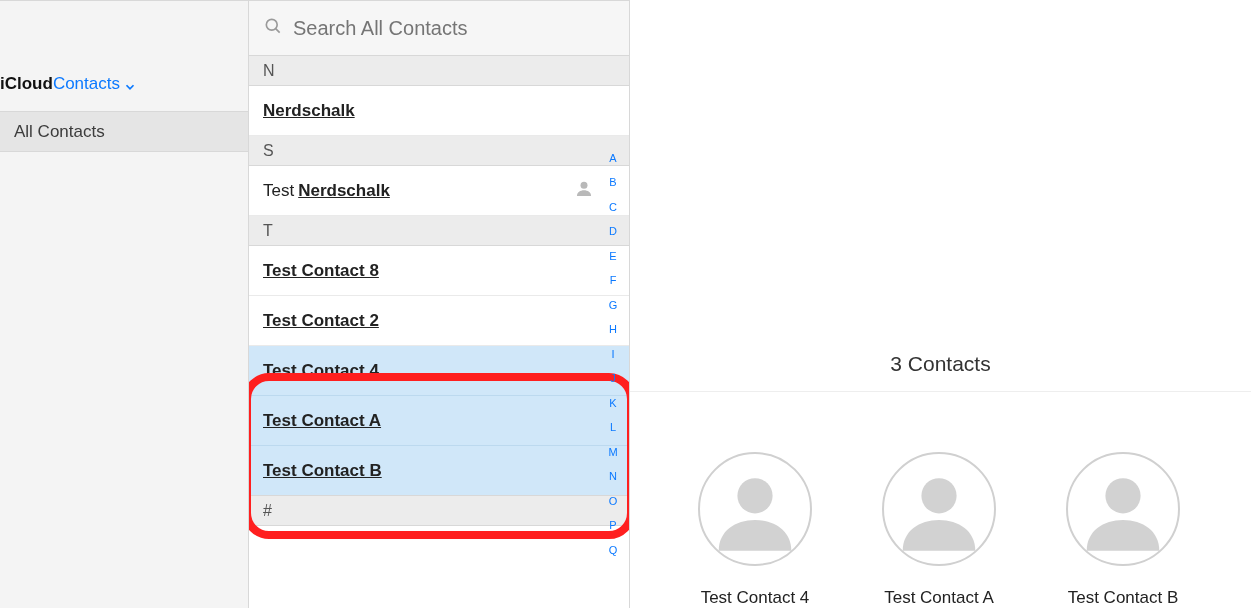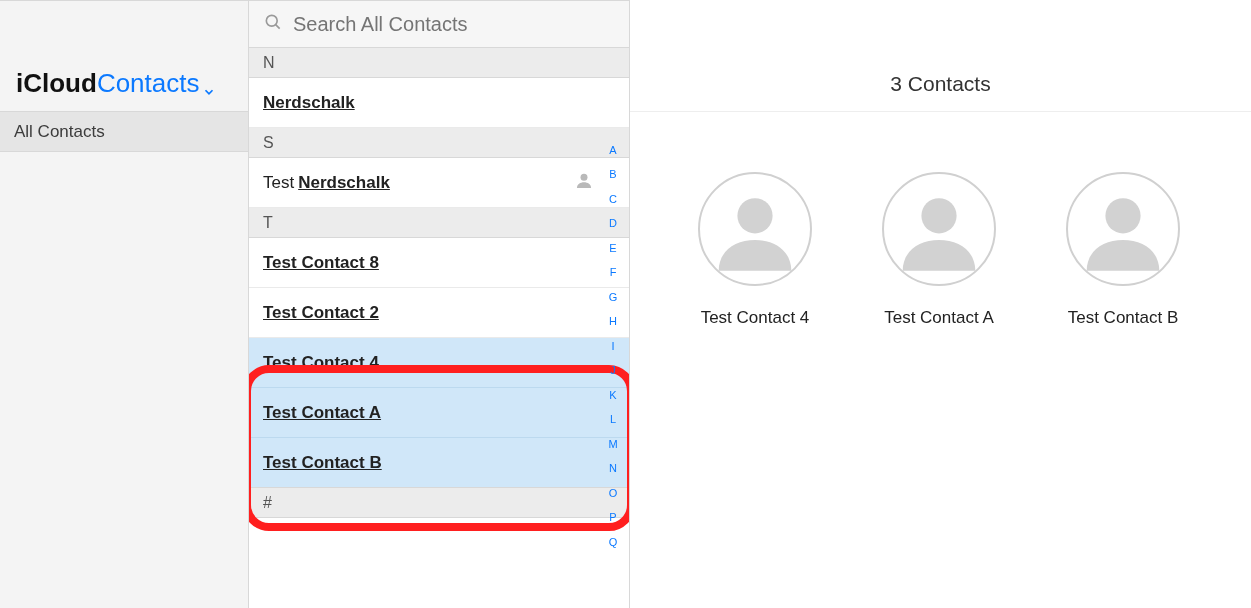--- a/index.html
+++ b/index.html
@@ -4,29 +4,29 @@
 <style>
   * { box-sizing: border-box; margin: 0; padding: 0; font-family: -apple-system, BlinkMacSystemFont, "Segoe UI", Helvetica, Arial, sans-serif; }
   html, body { height: 100%; }
   body { width: 1251px; height: 608px; overflow: hidden; background: #fff; }
 
   .app { display: flex; height: 608px; width: 1251px; }
 
   
   .sidebar { width: 249px; flex: 0 0 249px; border-right: 1px solid #d8d8d8; background: #f4f4f4; display: flex; flex-direction: column; }
   .sidebar-top { height: 56px; border-top: 1px solid #d8d8d8; display: flex; flex-direction: column; justify-content: center; }
-  .sidebar-header { height: 56px; border-bottom: 1px solid #d8d8d8; display: flex; align-items: center; padding: 0 16px; font-size: 26px; }
+  .sidebar-header { height: 56px; border-bottom: 1px solid #d8d8d8; display: flex; align-items: center; padding: 0 0; font-size: 17px; }
   .brand-icloud { font-weight: 600; color: #111; }
   .brand-contacts { font-weight: 400; color: #0b79ff; display: inline-flex; align-items: flex-end; }
   .brand-contacts svg { margin-left: 3px; }
   .group-row { height: 40px; display: flex; align-items: center; padding: 16px 14px; font-size: 17px; color: #3c3c3c; background: #e5e5e5; border-bottom: 1px solid #d8d8d8; }
 
   
   .list-pane { width: 381px; flex: 0 0 381px; border-right: 1px solid #d8d8d8; background: #fff; position: relative; display: flex; flex-direction: column; }
-  .search-row { height: 48px; border-top: 1px solid #d8d8d8; border-bottom: 1px solid #d8d8d8; display: flex; align-items: center; padding: 0 14px; background: #f6f6f6; }
+  .search-row { height: 56px; border-top: 1px solid #d8d8d8; border-bottom: 1px solid #d8d8d8; display: flex; align-items: center; padding: 0 14px; background: #f6f6f6; }
   .search-icon { flex: 0 0 auto; margin-right: 10px; color: #8e8e8e; }
   .search-input { flex: 1 1 auto; border: none; background: transparent; font-size: 20px; color: #333; outline: none; }
 
   .list-body { position: relative; flex: 1 1 auto; overflow: hidden; }
   .section-header { height: 30px; background: #ececec; border-bottom: 1px solid #d8d8d8; display: flex; align-items: center; padding: 0 14px; font-size: 16px; color: #555; }
   .contact-row { height: 50px; border-bottom: 1px solid #eaeaea; display: flex; align-items: center; padding: 0 14px; font-size: 17px; color: #222; background: #fff; position: relative; }
   .contact-row .first { font-weight: 400; }
   .contact-row .last { font-weight: 600; margin-left: 4px; text-decoration: underline; }
   .contact-row.single .last { margin-left: 0; }
   .contact-row.italic { font-style: italic; color: #555; }
@@ -34,21 +34,21 @@
   .me-badge { position: absolute; right: 35px; top: 50%; transform: translateY(-50%); color: #b9b9b9; }
 
   
   .highlight { position: absolute; border: 8px solid #ff1f1f; border-radius: 26px; pointer-events: none; }
 
   
   .index-rail { position: absolute; right: 6px; top: 90px; bottom: 0; width: 20px; display: flex; flex-direction: column; align-items: center; justify-content: flex-start; font-size: 11px; color: #0b79ff; line-height: 1.4; z-index: 5; }
   .index-rail span { height: 24.5px; display: flex; align-items: center; cursor: pointer; }
 
   
-  .detail-pane { flex: 1 1 auto; display: flex; flex-direction: column; }
+  .detail-pane { flex: 1 1 auto; display: flex; flex-direction: column; justify-content: flex-end; }
   .detail-header { height: 56px; border-top: 1px solid #fff; border-bottom: 1px solid #eee; display: flex; align-items: center; justify-content: center; font-size: 21px; color: #333; }
   .cards { display: flex; gap: 66px; padding: 60px 50px 0 66px; }
   .card { width: 118px; display: flex; flex-direction: column; align-items: center; }
   .avatar { width: 114px; height: 114px; border-radius: 50%; border: 2px solid #d0d0d0; background: #fff; display: flex; align-items: center; justify-content: center; }
   .avatar svg { width: 100%; height: 100%; }
   .card-name { margin-top: 22px; font-size: 17px; color: #222; white-space: nowrap; }
 </style>
 </head>
 <body>
 

